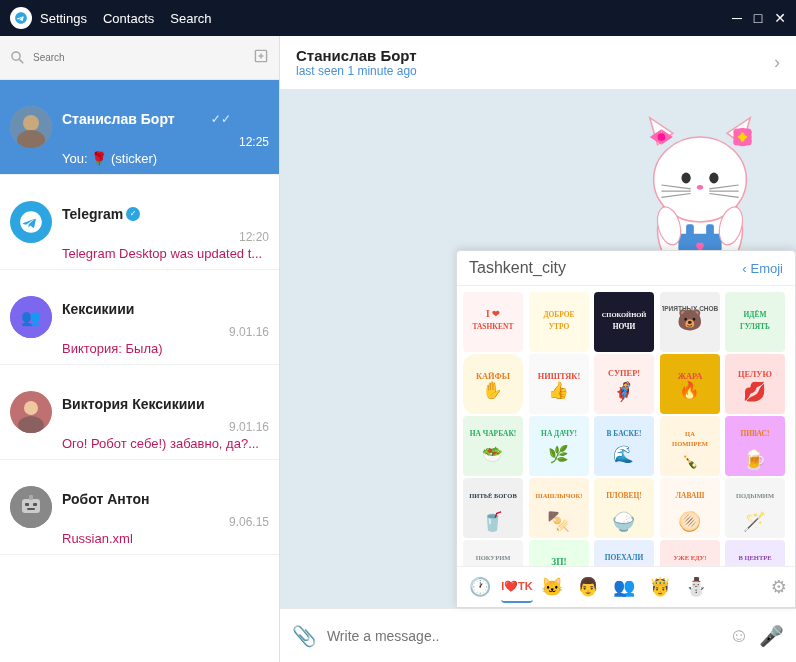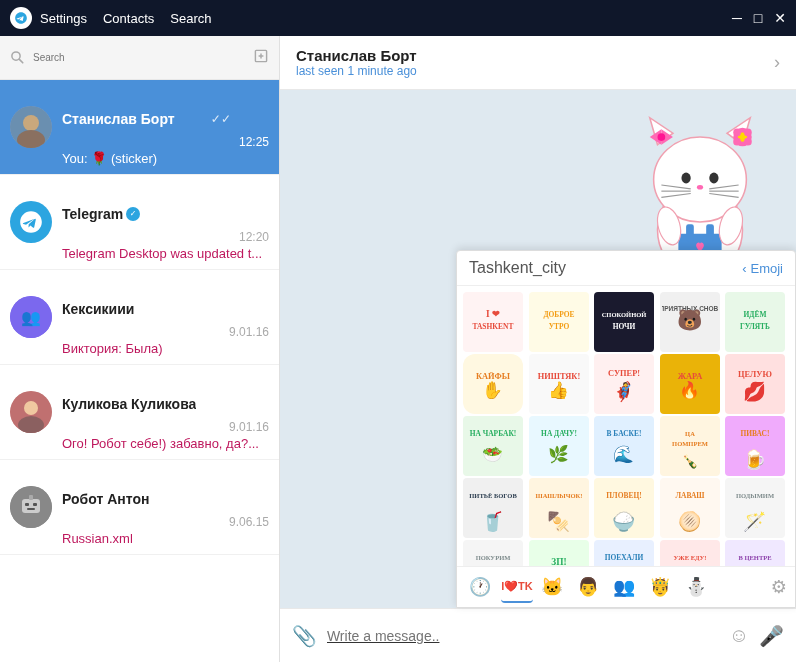--- a/index.html
+++ b/index.html
@@ -268,21 +268,20 @@
       flex-shrink: 0;
     }
     .input-attach { color: #aaa; font-size: 20px; cursor: pointer; }
     .input-field {
       flex: 1;
       border: none;
       outline: none;
       font-size: 14px;
       color: #333;
       background: transparent;
-      text-decoration: underline;
     }
     .input-emoji { color: #aaa; font-size: 20px; cursor: pointer; }
     .input-mic { color: #aaa; font-size: 20px; cursor: pointer; }
 
     
     ::-webkit-scrollbar { width: 5px; }
     ::-webkit-scrollbar-track { background: transparent; }
     ::-webkit-scrollbar-thumb { background: #ccc; border-radius: 3px; }
 
     
@@ -389,21 +388,21 @@
       <div class="chat-item">
         <div class="avatar" style="background:#d4a0a0;">
           <svg width="42" height="42" viewBox="0 0 42 42">
               <circle cx="21" cy="21" r="21" fill="#c07070"></circle>
               <ellipse cx="21" cy="17" rx="7" ry="7" fill="#f0c8a0"></ellipse>
               <ellipse cx="21" cy="34" rx="13" ry="9" fill="#8b6060"></ellipse>
             </svg>
         </div>
         <div class="chat-info">
           <div class="chat-name-row">
-            <span class="chat-name">Куликова Куликова</span>
+            <span class="chat-name">Виктория Кексикиии</span>
             <span class="chat-time">9.01.16</span>
           </div>
           <div class="chat-preview">Ого! Робот себе!) забавно, да?...</div>
         </div>
       </div>
 
       <div class="chat-item">
         <div class="avatar" style="background:#888;">
           <svg width="42" height="42" viewBox="0 0 42 42">
               <circle cx="21" cy="21" r="21" fill="#888"></circle>

